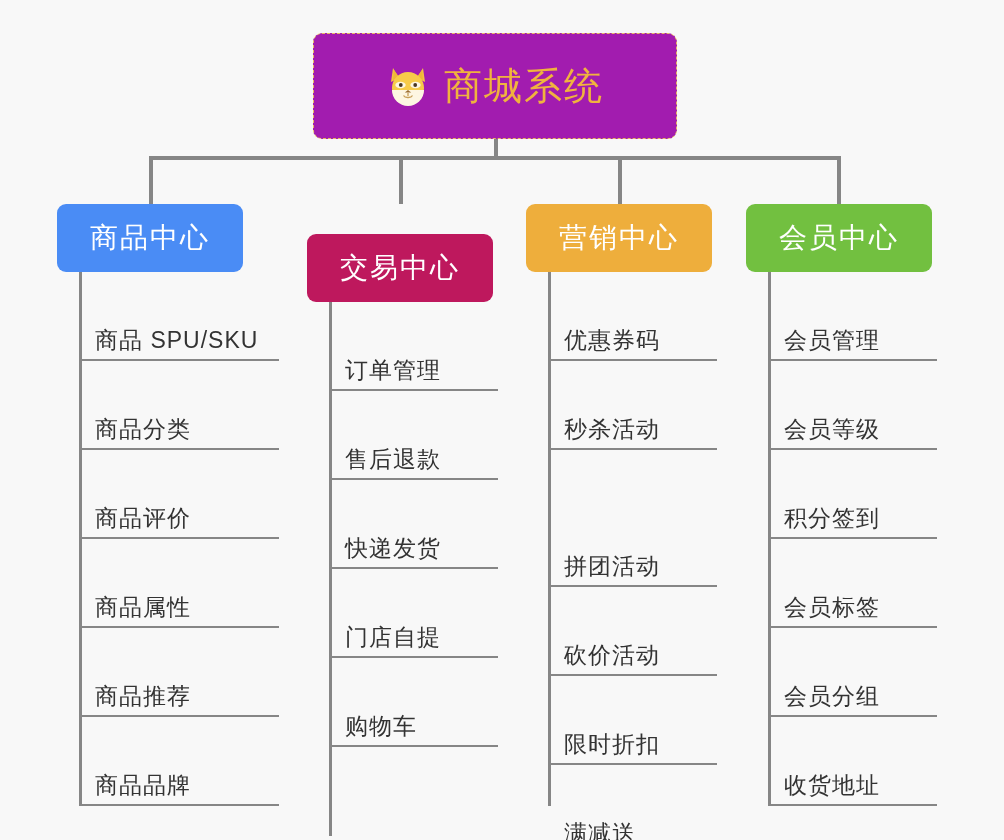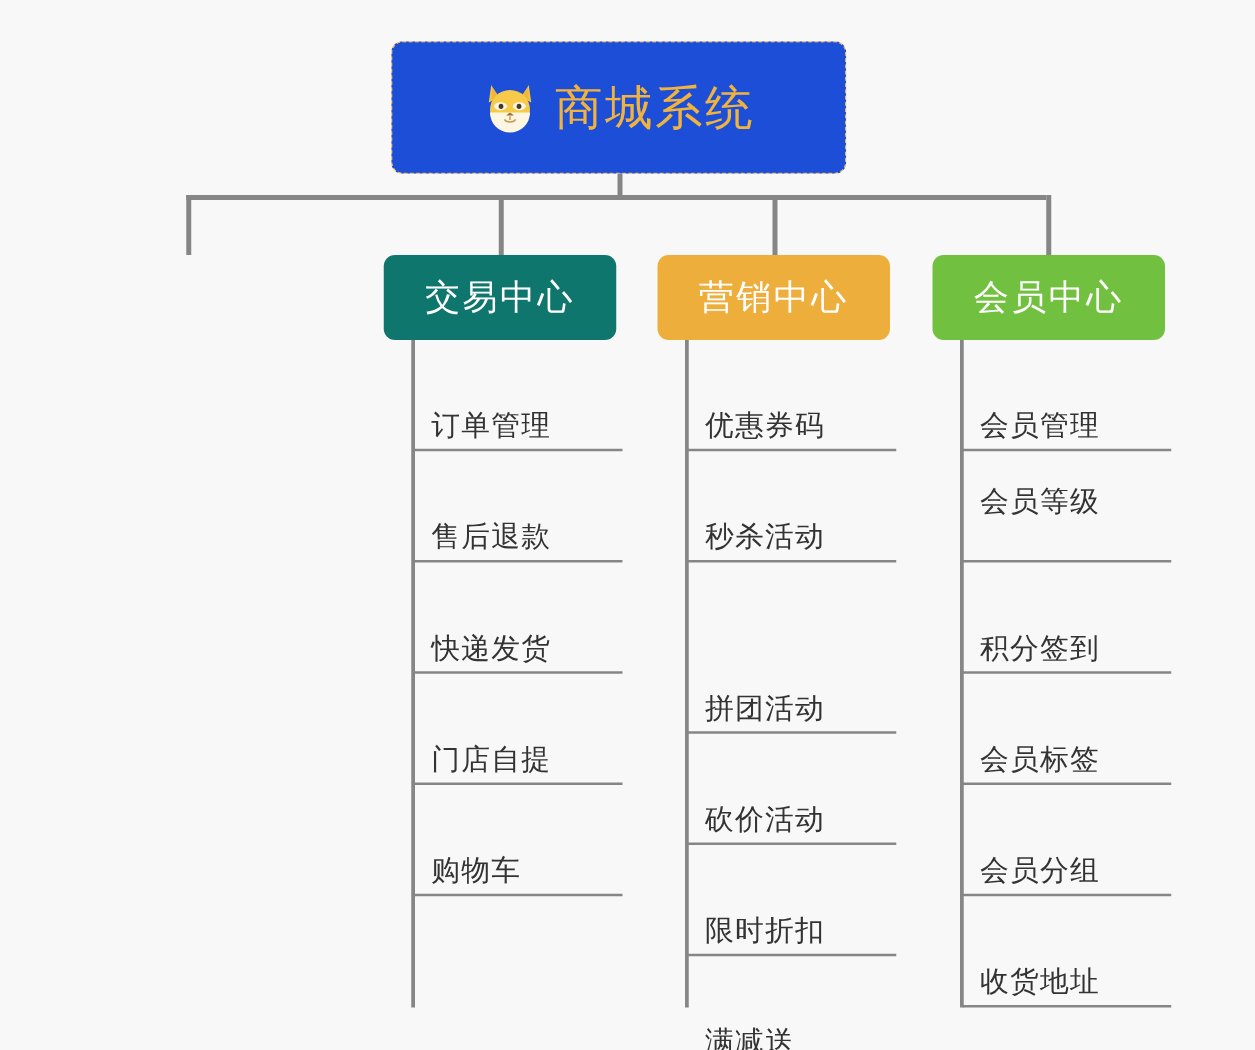--- a/index.html
+++ b/index.html
@@ -141,21 +141,21 @@
 
   .branch-4 { left: 746px; width: 200px; }
   .branch-4 .branch-header { width: 186px; }
   .branch-4 .leaf { width: 167px; }
 </style>
 </head>
 <body style="background: rgb(248, 248, 248);">
 
 <div id="mindmap">
 
-  <div class="root-node" style="background: #1d4ed8; border-color: rgb(232, 185, 100);">
+  <div class="root-node" style="background: #a21caf; border-color: rgb(232, 185, 100);">
     <span class="root-icon">
       <svg viewBox="0 0 44 44" width="44" height="44" aria-hidden="true">
         <path d="M7 4 L5 18 L13 14 Z" fill="#f5c343"></path>
         <path d="M37 4 L39 18 L31 14 Z" fill="#f5c343"></path>
         <path d="M8 6 L7 16 L13 13 Z" fill="#efb739"></path>
         <path d="M36 6 L37 16 L31 13 Z" fill="#efb739"></path>
         <ellipse cx="22" cy="24" rx="16" ry="16" fill="#f7cb49"></ellipse>
         <path d="M6 26 a16 16 0 0 0 32 0 z" fill="#fdf6e2"></path>
         <ellipse cx="14.5" cy="21" rx="5.2" ry="3.2" fill="#fdf6e2"></ellipse>
         <ellipse cx="29.5" cy="21" rx="5.2" ry="3.2" fill="#fdf6e2"></ellipse>
@@ -169,23 +169,49 @@
     <span class="root-title" style="color: rgb(240, 179, 62);">商城系统</span>
   </div>
 
   <div class="conn conn-stem-root" style="background: rgb(134, 134, 134);"></div>
   <div class="conn conn-bus" style="background: rgb(134, 134, 134);"></div>
   <div class="conn conn-drop" style="left: 149px; background: rgb(134, 134, 134);"></div>
   <div class="conn conn-drop" style="left: 399px; background: rgb(134, 134, 134);"></div>
   <div class="conn conn-drop" style="left: 618px; background: rgb(134, 134, 134);"></div>
   <div class="conn conn-drop" style="left: 837px; background: rgb(134, 134, 134);"></div>
 
+  <div class="branch branch-1">
+    <div class="branch-header" style="background: rgb(74, 140, 245);">
+      <span>商品中心</span>
+    </div>
+    <div class="branch-body">
+      <div class="branch-spine" style="background: rgb(134, 134, 134); height: 534px;"></div>
+      <div class="leaf" style="border-bottom-color: rgb(134, 134, 134);">
+          <span class="leaf-label">商品 SPU/SKU</span>
+        </div>
+      <div class="leaf" style="border-bottom-color: rgb(134, 134, 134);">
+          <span class="leaf-label">商品分类</span>
+        </div>
+      <div class="leaf" style="border-bottom-color: rgb(134, 134, 134);">
+          <span class="leaf-label">商品评价</span>
+        </div>
+      <div class="leaf" style="border-bottom-color: rgb(134, 134, 134);">
+          <span class="leaf-label">商品属性</span>
+        </div>
+      <div class="leaf" style="border-bottom-color: rgb(134, 134, 134);">
+          <span class="leaf-label">商品推荐</span>
+        </div>
+      <div class="leaf" style="border-bottom-color: rgb(134, 134, 134);">
+          <span class="leaf-label">商品品牌</span>
+        </div>
+    </div>
+  </div>
 
   <div class="branch branch-2">
-    <div class="branch-header" style="background: #0f766e;">
+    <div class="branch-header" style="background: #be185d; margin-top: 30px;">
       <span>交易中心</span>
     </div>
     <div class="branch-body">
       <div class="branch-spine" style="background: rgb(134, 134, 134); height: 534px;"></div>
       <div class="leaf" style="border-bottom-color: rgb(134, 134, 134);">
           <span class="leaf-label">订单管理</span>
         </div>
       <div class="leaf" style="border-bottom-color: rgb(134, 134, 134);">
           <span class="leaf-label">售后退款</span>
         </div>
@@ -230,21 +256,21 @@
 
   <div class="branch branch-4">
     <div class="branch-header" style="background: rgb(114, 192, 64);">
       <span>会员中心</span>
     </div>
     <div class="branch-body">
       <div class="branch-spine" style="background: rgb(134, 134, 134); height: 534px;"></div>
       <div class="leaf" style="border-bottom-color: rgb(134, 134, 134);">
           <span class="leaf-label">会员管理</span>
         </div>
-      <div class="leaf" style="border-bottom-color: rgb(134, 134, 134); align-items: center;">
+      <div class="leaf" style="border-bottom-color: rgb(134, 134, 134);">
           <span class="leaf-label">会员等级</span>
         </div>
       <div class="leaf" style="border-bottom-color: rgb(134, 134, 134);">
           <span class="leaf-label">积分签到</span>
         </div>
       <div class="leaf" style="border-bottom-color: rgb(134, 134, 134);">
           <span class="leaf-label">会员标签</span>
         </div>
       <div class="leaf" style="border-bottom-color: rgb(134, 134, 134);">
           <span class="leaf-label">会员分组</span>

